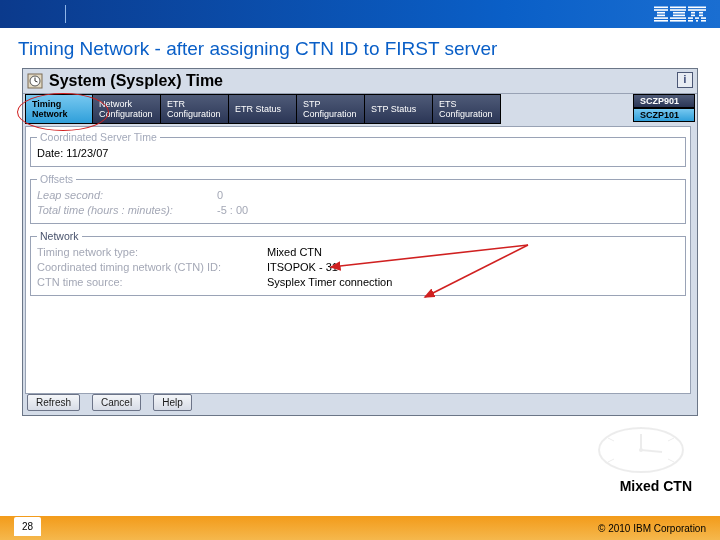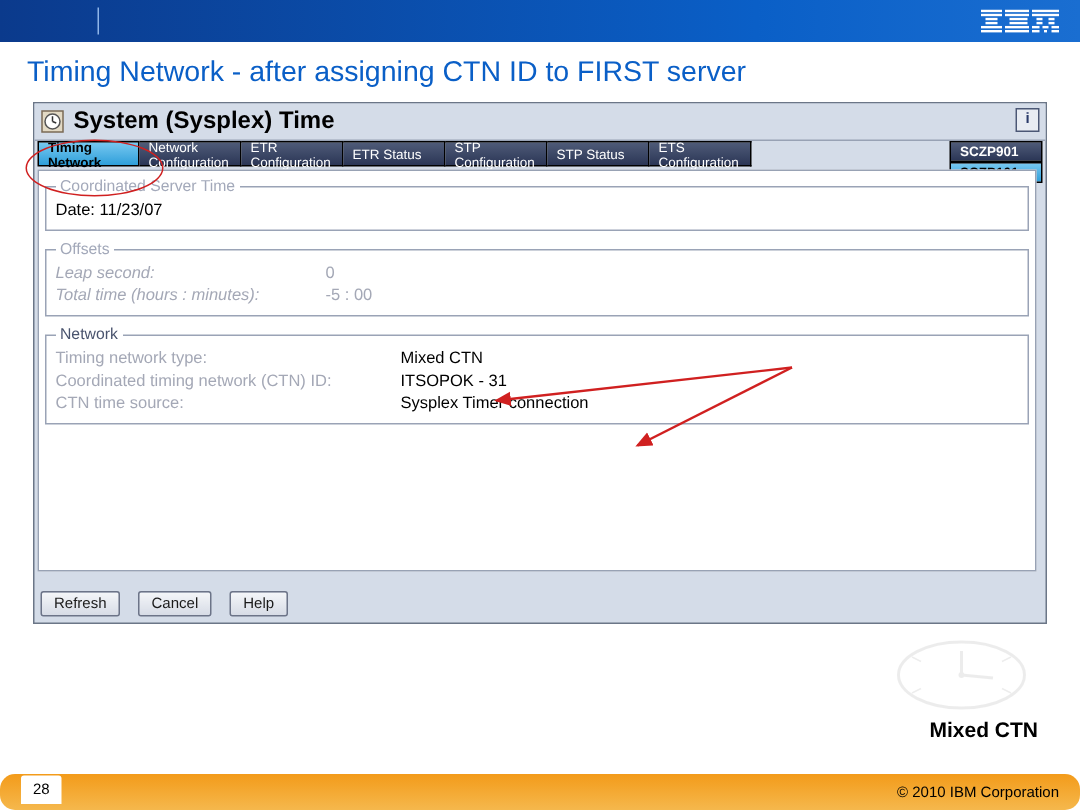--- a/index.html
+++ b/index.html
@@ -75,21 +75,21 @@
     border: 1px solid #4b5775;
     font-size: 10px;
     line-height: 13px;
     text-align: center;
     color: #2a3a6a;
     font-weight: bold;
   }
   .tabs-row {
     display: flex;
     align-items: stretch;
-    height: 17px;
+    height: 30px;
     padding-left: 2px;
     position: relative;
   }
   .tab {
     background: linear-gradient(#4f5b78, #2b3656);
     color: #fff;
     font-size: 9px;
     line-height: 10px;
     padding: 4px 6px;
     border: 1px solid #000;
@@ -201,21 +201,20 @@
     right: 0;
     bottom: 0;
     height: 24px;
     background: linear-gradient(#f39b1a, #f5b84d);
     display: flex;
     align-items: center;
     justify-content: space-between;
     padding: 0 14px;
     font-size: 10px;
     color: #000;
-    border-radius: 10px;
   }
   .footerbar .pagenum {
     background: #fff;
     padding: 4px 8px;
     border-radius: 2px 2px 0 0;
     position: relative;
     top: -2px;
     font-size: 10px;
   }
 </style>

